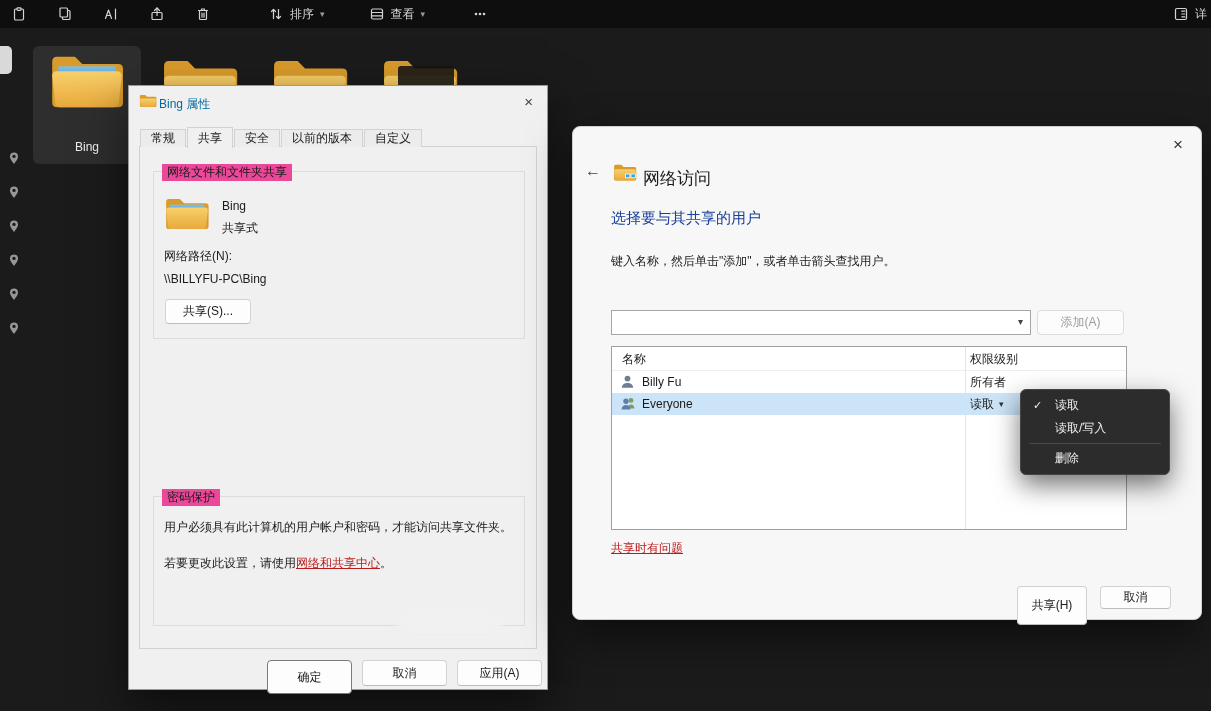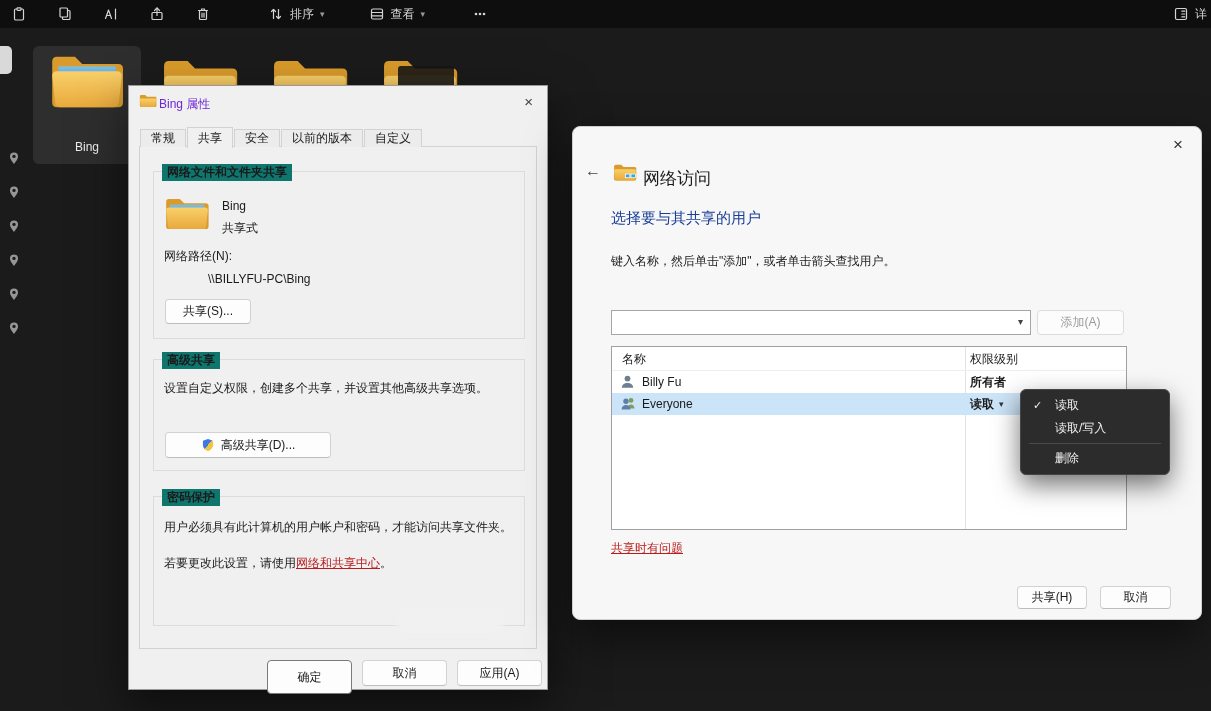--- a/index.html
+++ b/index.html
@@ -21,37 +21,37 @@
   
   .tile-bing { position:absolute; left:33px; top:46px; width:108px; height:118px; background:#2e2e2e; border-radius:6px; z-index:1; }
   .tile-bing .fsvg { position:absolute; left:15px; top:6px; width:78px; height:60px; }
   .tile-bing .flabel { position:absolute; left:0; right:0; bottom:10px; text-align:center; color:#ededed; font-size:12px; }
   .ghost-folder { position:absolute; top:56px; width:80px; height:62px; z-index:1; }
   .gf2 { left:160px; } .gf3 { left:270px; } .gf4 { left:380px; }
   .gf4-overlay { position:absolute; left:398px; top:66px; width:56px; height:36px; background:#141414; opacity:.88; border-radius:3px; z-index:1; }
 
   
   .props { position:absolute; left:128px; top:85px; width:420px; height:605px; background:#f0f0f0; border:1px solid #9a9a9a; box-shadow:0 18px 44px rgba(0,0,0,.55); z-index:10; color:#1a1a1a; }
-  .p-title { position:absolute; left:30px; top:10px; font-size:12px; color:#6d28d9; }
+  .p-title { position:absolute; left:30px; top:10px; font-size:12px; color:#0369a1; }
   .p-ticon { position:absolute; left:10px; top:8px; width:18px; height:14px; }
   .p-close { position:absolute; right:14px; top:7px; font-size:15px; color:#444; cursor:default; }
   .tabs { position:absolute; left:11px; top:40px; height:21px; display:flex; align-items:flex-end; z-index:3; }
   .tab { height:18px; line-height:17px; padding:0 10px; background:#ececec; border:1px solid #d2d2d2; border-bottom:none; margin-right:1px; font-size:12px; color:#1a1a1a; }
   .tab.active { height:21px; line-height:20px; background:#f0f0f0; margin-bottom:-1px; z-index:4; position:relative; }
   .panel { position:absolute; left:10px; top:60px; width:398px; height:503px; border:1px solid #d2d2d2; background:#f0f0f0; z-index:1; }
   .gbox { position:absolute; left:24px; width:372px; border:1px solid #dcdcdc; background:#f0f0f0; z-index:2; }
-  .gbox .gtitle { position:absolute; top:-8px; left:8px; background:#0f766e; padding:0 5px; font-size:12px; color:#1a1a1a;font-weight:bold; }
+  .gbox .gtitle { position:absolute; top:-8px; left:8px; background:#ec4899; padding:0 5px; font-size:12px; color:#1a1a1a; }
   .g1 { top:85px; height:168px; }
   .g2 { top:273px; height:112px; }
   .g3 { top:410px; height:130px; }
   .g1 .gficon { position:absolute; left:10px; top:24px; width:46px; height:36px; }
   .g1 .fname { position:absolute; left:68px; top:27px; }
   .g1 .fstate { position:absolute; left:68px; top:48px; }
   .g1 .plabel { position:absolute; left:10px; top:76px; }
-  .g1 .pvalue { position:absolute; left:10px; top:100px;margin-left:44px; }
+  .g1 .pvalue { position:absolute; left:10px; top:100px; }
   .cbtn { position:absolute; background:#fdfdfd; border:1px solid #d2d2d2; border-bottom-color:#bdbdbd; border-radius:4px; font-size:12px; color:#1a1a1a; display:flex; align-items:center; justify-content:center; gap:6px; }
   .g1 .share-btn { left:11px; top:127px; width:86px; height:25px; }
   .g2 .gdesc { position:absolute; left:10px; top:20px; width:348px; line-height:1.45; }
   .g2 .adv-btn { left:11px; top:72px; width:166px; height:26px; }
   .g3 .pw1 { position:absolute; left:10px; top:22px; width:350px; line-height:1.45; }
   .g3 .pw2 { position:absolute; left:10px; top:58px; width:350px; line-height:1.45; }
   a.lnk { color:#b91c1c; text-decoration:underline; cursor:pointer; }
   .p-ok    { left:138px; top:574px; width:85px; height:34px; border-color:#7a7a7a; }
   .p-can   { left:233px; top:574px; width:85px; height:26px; }
   .p-app   { left:328px; top:574px; width:85px; height:26px; }
@@ -69,24 +69,24 @@
   .nd-combo .carr { position:absolute; right:7px; top:5px; font-size:10px; color:#444; }
   .nd-add { position:absolute; left:464px; top:183px; width:87px; height:25px; background:#fcfcfc; border:1px solid #dcdcdc; border-radius:4px; color:#9b9b9b; font-size:12px; }
   .nd-list { position:absolute; left:38px; top:219px; width:516px; height:184px; background:#fff; border:1px solid #a0a0a0; }
   .col-div { position:absolute; left:353px; top:0; bottom:0; width:1px; background:#e3e3e3; }
   .list-head { position:relative; height:24px; line-height:24px; border-bottom:1px solid #eee; color:#1a1a1a; }
   .list-head .cn { position:absolute; left:10px; }
   .list-head .cp { position:absolute; left:358px; }
   .lrow { position:relative; height:22px; display:flex; align-items:center; padding-left:8px; }
   .lrow.selected { background:#cce4f7; }
   .lrow .uicon { width:16px; height:16px; margin-right:6px; }
-  .lrow .uperm { position:absolute; left:358px; display:flex; align-items:center; gap:5px;font-weight:bold; }
+  .lrow .uperm { position:absolute; left:358px; display:flex; align-items:center; gap:5px; }
   .lrow .parr { font-size:9px; color:#333; }
   .nd-trouble { position:absolute; left:38px; top:413px; font-size:12px; }
-  .nd-share { position:absolute; left:444px; top:459px; width:70px; height:23px; }
+  .nd-share { position:absolute; left:444px; top:459px; width:70px; height:39px; }
   .nd-cancel { position:absolute; left:527px; top:459px; width:71px; height:23px; }
   .nbtn { background:#fdfdfd; border:1px solid #d2d2d2; border-bottom-color:#bdbdbd; border-radius:4px; font-size:12px; color:#1a1a1a; }
 
   
   .perm-menu { position:absolute; left:1020px; top:389px; width:150px; background:#2c2c2c; border:1px solid #454545; border-radius:6px; box-shadow:0 10px 26px rgba(0,0,0,.55); padding:4px 0; z-index:40; color:#f2f2f2; }
   .mi { position:relative; height:23px; line-height:23px; padding-left:34px; font-size:12px; }
   .mi .chk { position:absolute; left:12px; font-size:11px; }
   .msep { height:1px; background:#4a4a4a; margin:3px 8px; }
 
   
@@ -269,30 +269,20 @@
         <rect x="8" y="12" width="48" height="26" fill="url(#gPhoto)"></rect>
         <path d="M3 20 q0-4 4-4 h50 q4 0 4 4 l-2.5 22 q-.5 4-4.5 4 H10 q-4 0-4.5-4 z" fill="url(#gFront)"></path>
       </svg>
       <span class="fname">Bing</span>
       <span class="fstate">共享式</span>
       <span class="plabel">网络路径(N):</span>
       <span class="pvalue">\\BILLYFU-PC\Bing</span>
       <button class="cbtn share-btn">共享(S)...</button>
     </div>
 
-    <div class="gbox g2">
-      <span class="gtitle">高级共享</span>
-      <span class="gdesc">设置自定义权限，创建多个共享，并设置其他高级共享选项。</span>
-      <button class="cbtn adv-btn">
-        <svg width="14" height="14" viewBox="0 0 16 16">
-            <path d="M8 1.2 L13.8 3.2 V7.6 C13.8 11.6 11 13.7 8 14.8 C5 13.7 2.2 11.6 2.2 7.6 V3.2 z" fill="url(#gShield)"></path>
-          </svg>
-        <span>高级共享(D)...</span>
-      </button>
-    </div>
 
     <div class="gbox g3">
       <span class="gtitle">密码保护</span>
       <span class="pw1">用户必须具有此计算机的用户帐户和密码，才能访问共享文件夹。</span>
       <span class="pw2">
         <span>若要更改此设置，请使用</span><a class="lnk">网络和共享中心</a><span>。</span>
       </span>
     </div>
 
     <div class="smudge"></div>

